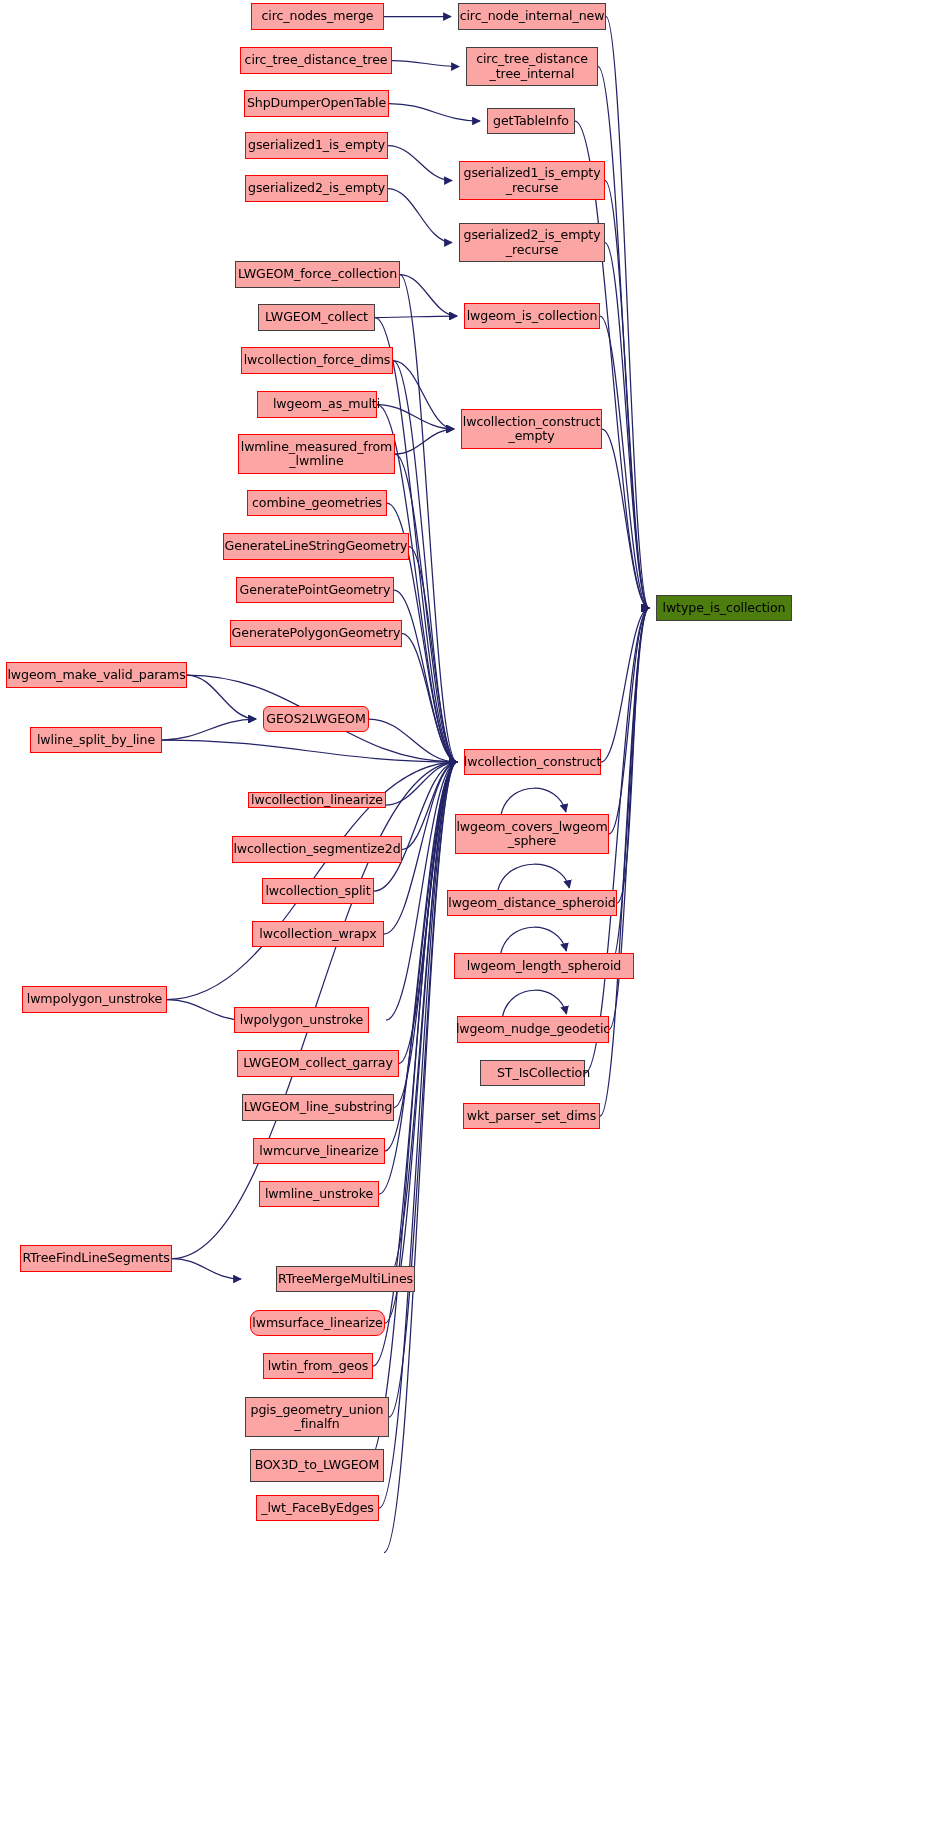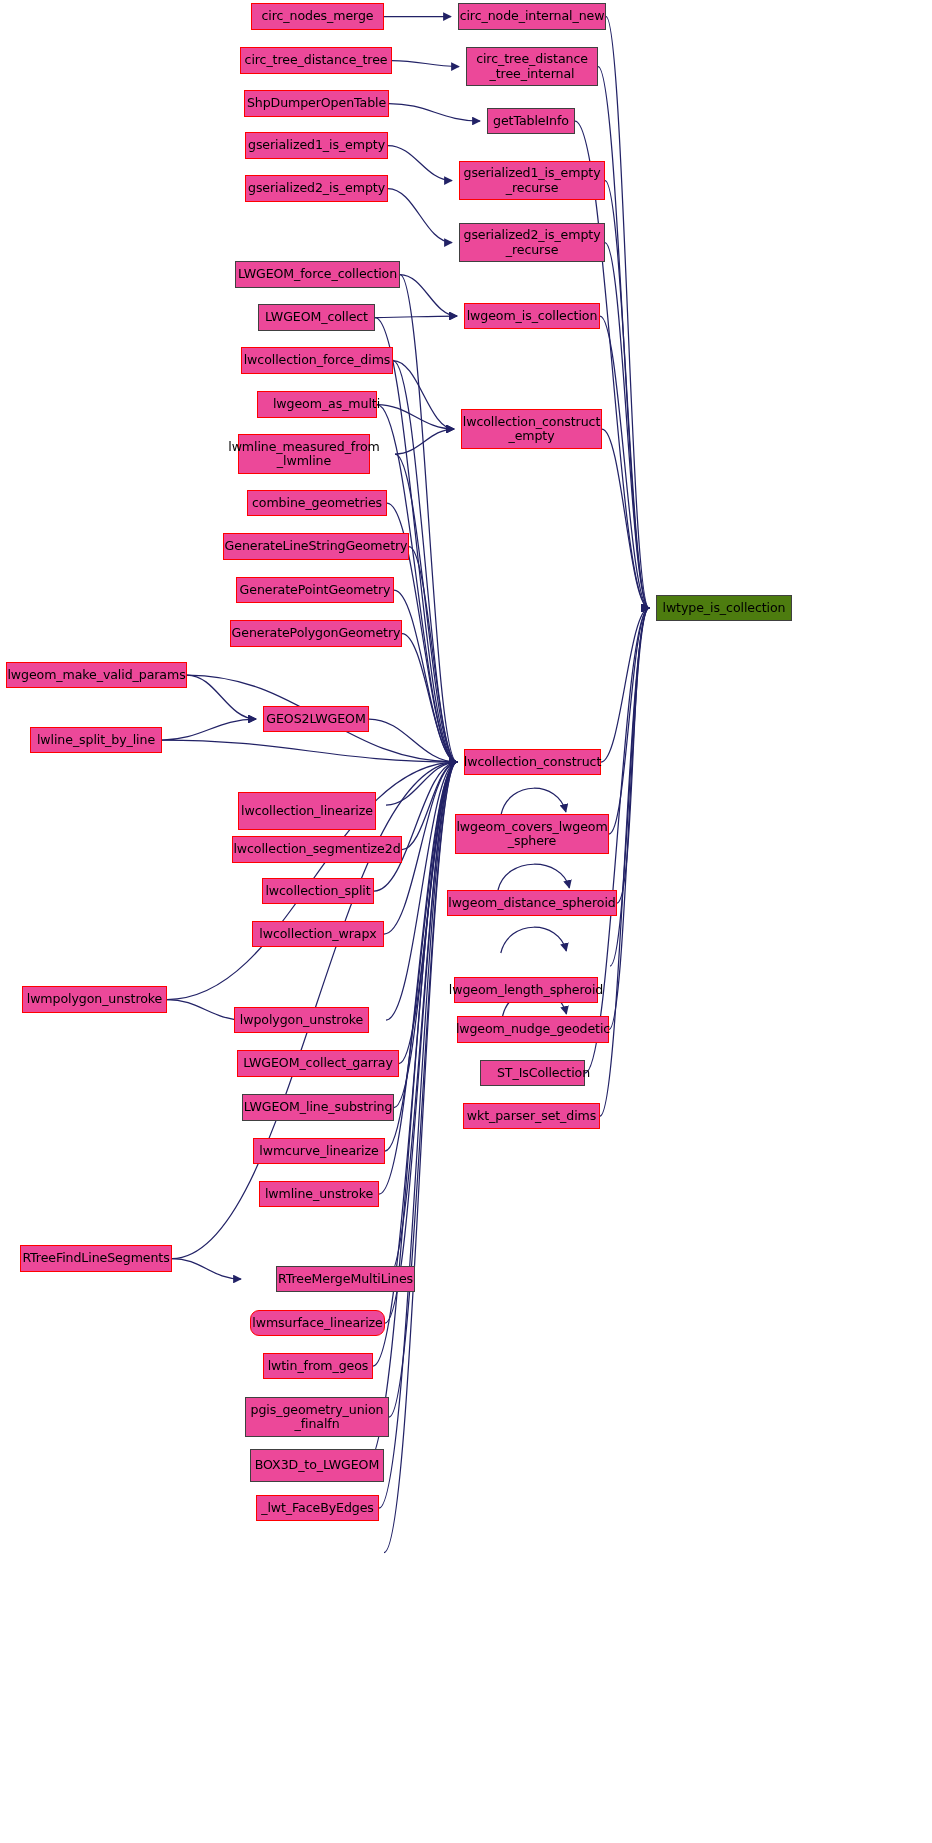--- a/index.html
+++ b/index.html
@@ -5,21 +5,21 @@
 <style>
   html,body{margin:0;padding:0;background:#ffffff;}
   body{font-family:"DejaVu Sans","Liberation Sans",sans-serif;}
   #graph-root{position:relative;width:932px;height:1843px;background:#fff;overflow:hidden;}
   #edge-layer{position:absolute;left:0;top:0;width:932px;height:1843px;}
   .node{
     position:absolute;
     box-sizing:border-box;
     display:flex;align-items:center;justify-content:center;
     text-align:center;
-    background:#ec4899;
+    background:#fca5a5;
     font-size:12.6px;
     line-height:14.5px;
     color:#000000;
     letter-spacing:-0.1px;
     white-space:pre-line;
     padding:0 4px;
   }
   .node.red{border:1.4px solid #ff0000;}
   .node.black{border:1.4px solid #404040;}
   .node.target{
@@ -117,39 +117,39 @@
       <div class="node red" style="left: 245px; top: 175px; width: 143px; height: 27px;">gserialized2_is_empty</div>
       <div class="node black" style="left: 459px; top: 223px; width: 146px; height: 39px;">gserialized2_is_empty
 _recurse</div>
       <div class="node black" style="left: 235px; top: 261px; width: 165px; height: 27px;">LWGEOM_force_collection</div>
       <div class="node red" style="left: 464px; top: 303px; width: 136px; height: 26px;">lwgeom_is_collection</div>
       <div class="node black" style="left: 258px; top: 304px; width: 117px; height: 27px;">LWGEOM_collect</div>
       <div class="node red" style="left: 241px; top: 347px; width: 152px; height: 27px;">lwcollection_force_dims</div>
       <div class="node red" style="left: 257px; top: 391px; width: 120px; height: 27px; padding-left: 23px;">lwgeom_as_multi</div>
       <div class="node red" style="left: 461px; top: 409px; width: 141px; height: 40px;">lwcollection_construct
 _empty</div>
-      <div class="node red" style="left: 238px; top: 434px; width: 132px; height: 40px;">lwmline_measured_from
+      <div class="node red" style="left: 238px; top: 434px; width: 157px; height: 40px;">lwmline_measured_from
 _lwmline</div>
       <div class="node red" style="left: 247px; top: 490px; width: 140px; height: 26px;">combine_geometries</div>
       <div class="node red" style="left: 223px; top: 533px; width: 186px; height: 27px;">GenerateLineStringGeometry</div>
       <div class="node red" style="left: 236px; top: 577px; width: 158px; height: 26px;">GeneratePointGeometry</div>
       <div class="node red" style="left: 230px; top: 620px; width: 172px; height: 27px;">GeneratePolygonGeometry</div>
       <div class="node target" style="left: 656px; top: 595px; width: 136px; height: 26px;">lwtype_is_collection</div>
       <div class="node red" style="left: 6px; top: 662px; width: 181px; height: 26px;">lwgeom_make_valid_params</div>
-      <div class="node red" style="left: 263px; top: 706px; width: 106px; height: 26px;">GEOS2LWGEOM</div>
+      <div class="node red" style="left: 263px; top: 706px; width: 106px; height: 26px; border-radius: 6px;">GEOS2LWGEOM</div>
       <div class="node red" style="left: 30px; top: 727px; width: 132px; height: 26px;">lwline_split_by_line</div>
       <div class="node red" style="left: 464px; top: 749px; width: 137px; height: 26px;">lwcollection_construct</div>
-      <div class="node red" style="left: 238px; top: 792px; width: 138px; height: 38px;">lwcollection_linearize</div>
+      <div class="node red" style="left: 248px; top: 792px; width: 138px; height: 16px;">lwcollection_linearize</div>
       <div class="node red" style="left: 455px; top: 814px; width: 154px; height: 40px;">lwgeom_covers_lwgeom
 _sphere</div>
       <div class="node red" style="left: 232px; top: 836px; width: 170px; height: 27px;">lwcollection_segmentize2d</div>
       <div class="node red" style="left: 262px; top: 878px; width: 112px; height: 26px;">lwcollection_split</div>
       <div class="node red" style="left: 447px; top: 890px; width: 170px; height: 26px;">lwgeom_distance_spheroid</div>
       <div class="node red" style="left: 252px; top: 921px; width: 132px; height: 26px;">lwcollection_wrapx</div>
-      <div class="node red" style="left: 454px; top: 953px; width: 144px; height: 26px; margin-top: 24px;">lwgeom_length_spheroid</div>
+      <div class="node red" style="left: 454px; top: 953px; width: 180px; height: 26px;">lwgeom_length_spheroid</div>
       <div class="node red" style="left: 22px; top: 986px; width: 145px; height: 27px;">lwmpolygon_unstroke</div>
       <div class="node red" style="left: 234px; top: 1007px; width: 135px; height: 26px;">lwpolygon_unstroke</div>
       <div class="node red" style="left: 457px; top: 1016px; width: 152px; height: 27px;">lwgeom_nudge_geodetic</div>
       <div class="node red" style="left: 237px; top: 1050px; width: 162px; height: 27px;">LWGEOM_collect_garray</div>
       <div class="node black" style="left: 480px; top: 1060px; width: 105px; height: 26px; padding-left: 26px;">ST_IsCollection</div>
       <div class="node black" style="left: 242px; top: 1094px; width: 152px; height: 27px;">LWGEOM_line_substring</div>
       <div class="node red" style="left: 463px; top: 1103px; width: 137px; height: 26px;">wkt_parser_set_dims</div>
       <div class="node red" style="left: 253px; top: 1138px; width: 132px; height: 26px;">lwmcurve_linearize</div>
       <div class="node red" style="left: 259px; top: 1181px; width: 120px; height: 26px;">lwmline_unstroke</div>
       <div class="node red" style="left: 20px; top: 1245px; width: 152px; height: 27px;">RTreeFindLineSegments</div>

